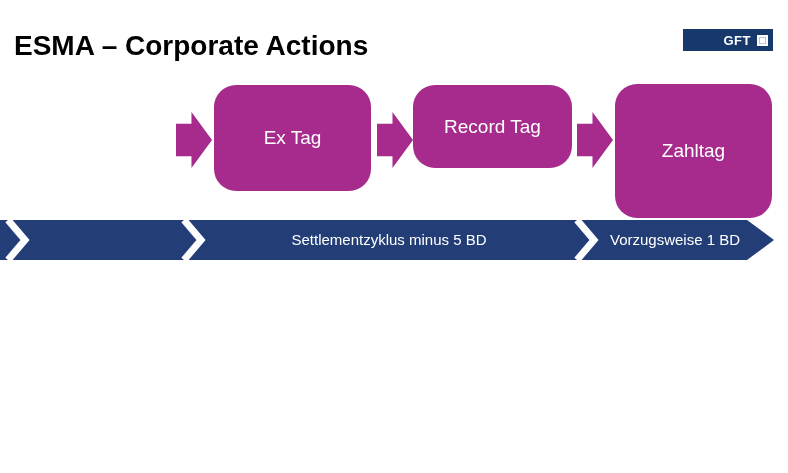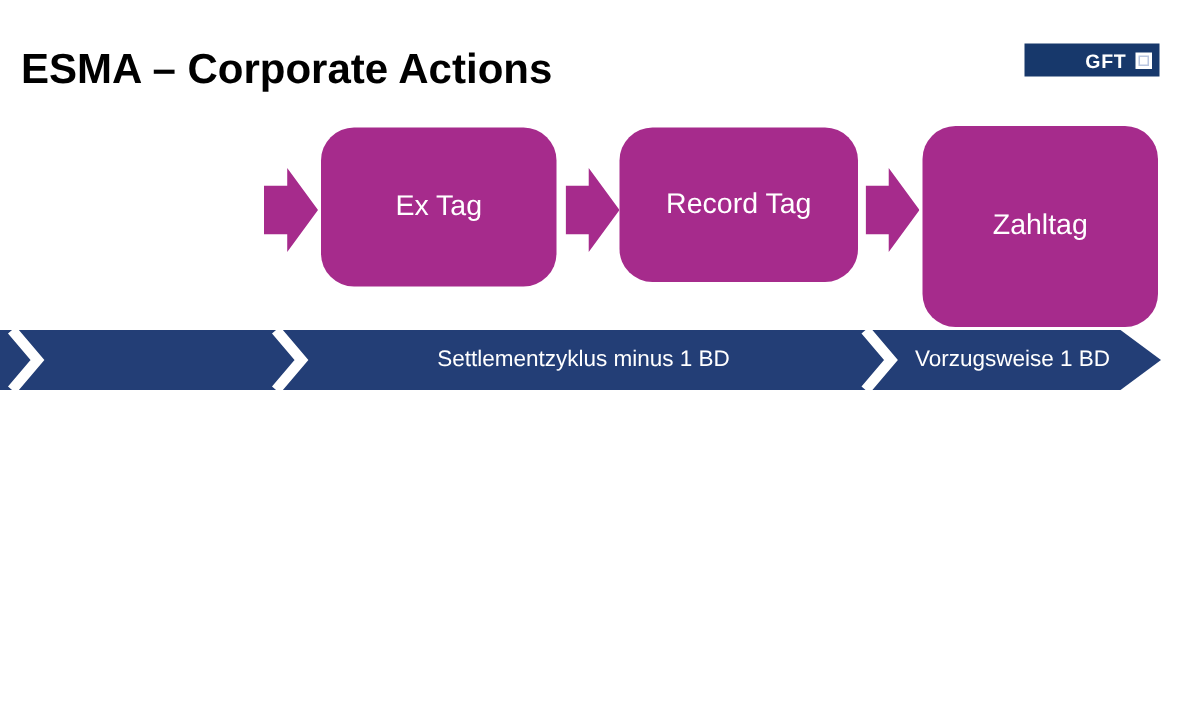--- a/index.html
+++ b/index.html
@@ -54,21 +54,21 @@
     color: #ffffff;
     display: flex;
     align-items: center;
     justify-content: center;
     text-align: center;
     box-sizing: border-box;
     line-height: 1.25;
   }
   #step1 { left: 12px;  top: 86px; width: 158px; height: 104px; font-size: 17px; padding: 0 6px; }
   #step2 { left: 214px; top: 85px; width: 157px; height: 106px; font-size: 19px; }
-  #step3 { left: 413px; top: 85px; width: 159px; height: 103px; font-size: 19px; }
+  #step3 { left: 413px; top: 85px; width: 159px; height: 83px; font-size: 19px; }
   #step4 { left: 615px; top: 84px; width: 157px; height: 134px; font-size: 19px; }
   .flow-arrow {
     position: absolute;
     top: 112px;
     width: 36px;
     height: 56px;
     background: #A62B8C;
     clip-path: polygon(0 21%, 43% 21%, 43% 0, 100% 50%, 43% 100%, 43% 79%, 0 79%);
   }
   #arrow1 { left: 176px; }
@@ -123,16 +123,16 @@
     <span>Zahltag</span>
   </div>
 
   <svg class="timeline-svg" viewBox="0 0 788 42" aria-hidden="true">
     <path d="M0 1 L747 1 L774 21 L747 41 L0 41 Z" fill="#233E76"></path>
     <path d="M8 1 L25 21 L8 41" fill="none" stroke="#ffffff" stroke-width="7"></path>
     <path d="M184 1 L201 21 L184 41" fill="none" stroke="#ffffff" stroke-width="7"></path>
     <path d="M577 1 L594 21 L577 41" fill="none" stroke="#ffffff" stroke-width="7"></path>
   </svg>
 
-  <div class="band-label" id="band-label2">Settlementzyklus minus 1 BD</div>
+  <div class="band-label" id="band-label2">Settlementzyklus minus 5 BD</div>
   <div class="band-label" id="band-label3">Vorzugsweise 1 BD</div>
 
 </div>
 
 </body></html>

